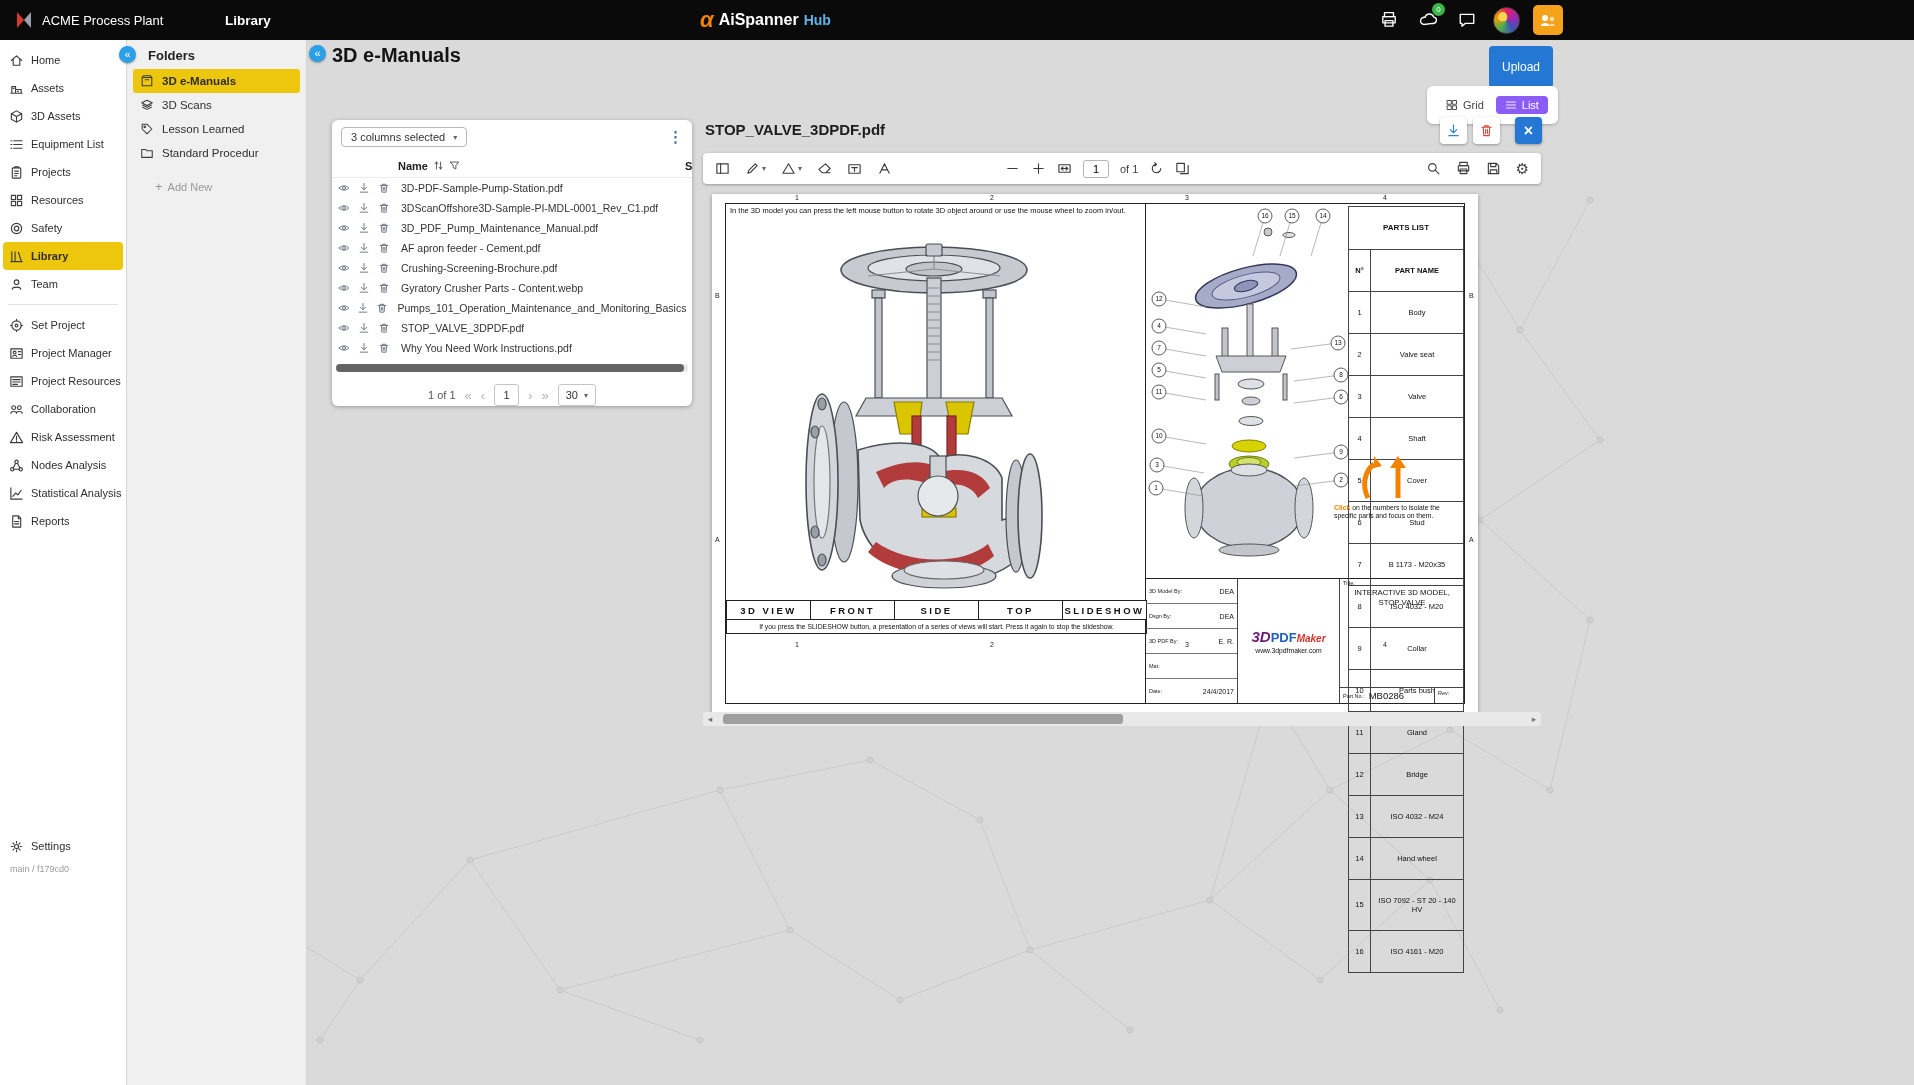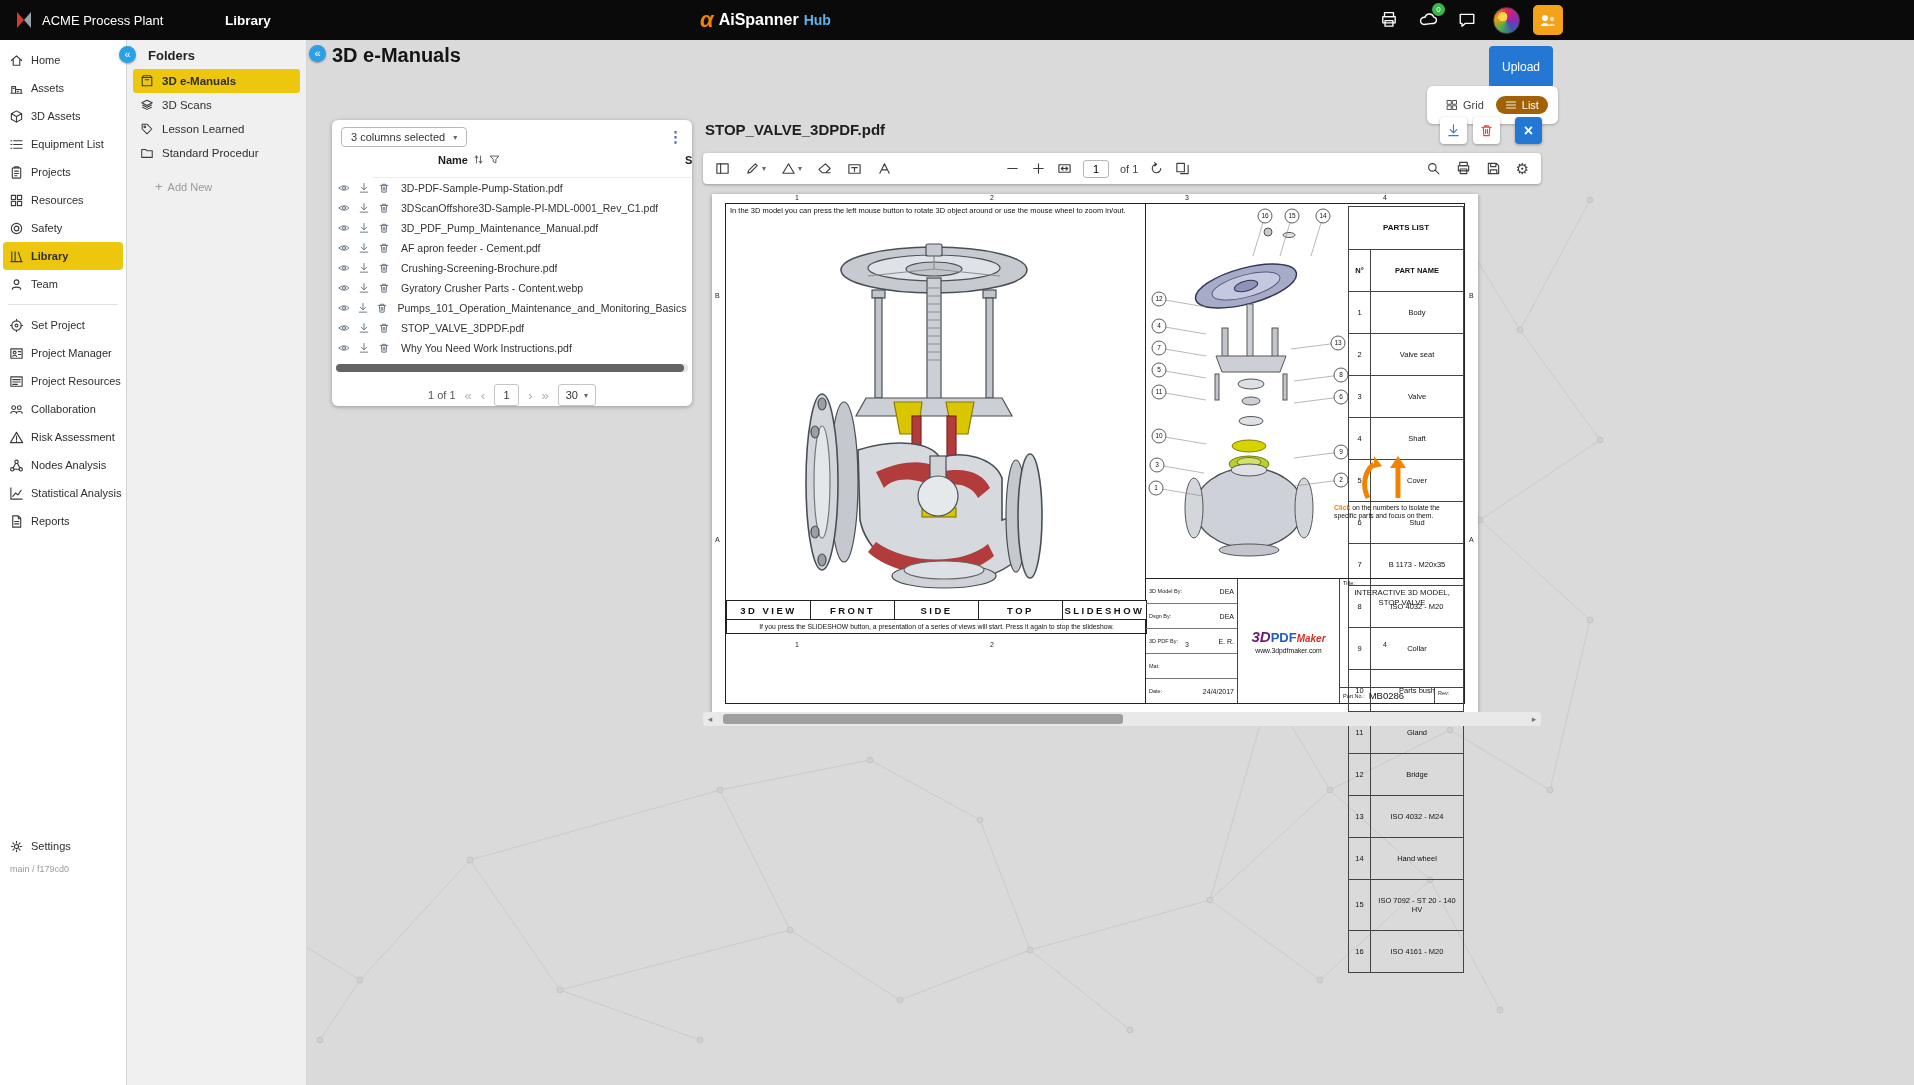--- a/index.html
+++ b/index.html
@@ -47,31 +47,31 @@
   .add-new { display:flex; align-items:center; gap:5px; color:#9a9a9a; font-size:11px; margin:14px 0 0 28px; cursor:pointer; }
   .add-new .plus { font-size:13px; }
 
   .collapse-btn { position:absolute; width:17px; height:17px; border-radius:50%; background:#2b9fe8; color:#fff; font-size:11px; line-height:16px; text-align:center; box-shadow:0 1px 2px rgba(0,0,0,.35); z-index:40; cursor:pointer; }
 
   
   .page-title { position:absolute; left:332px; top:44px; font-size:20px; font-weight:700; color:#141414; z-index:10; }
   .upload-btn { position:absolute; left:1489px; top:46px; background:#2478d4; color:#fff; border:none; border-radius:4px; font-size:12px; padding:14px 13px; cursor:pointer; z-index:10; font-family:inherit; }
   .view-toggle { position:absolute; left:1427px; top:86px; background:#fff; border-radius:6px; padding:10px; display:flex; gap:3px; box-shadow:0 1px 3px rgba(0,0,0,.25); z-index:10; }
   .toggle-btn { display:flex; align-items:center; gap:5px; font-size:11px; padding:3px 9px; border-radius:4px; color:#444; cursor:pointer; }
-  .toggle-btn.selected { background:#a16207; color:#fff;border-radius:9px; }
+  .toggle-btn.selected { background:#8b5cf6; color:#fff; }
   .toggle-btn .ic { width:12px; height:12px; }
   .toggle-btn.selected .ic * { stroke:#fff; }
 
   
   .file-panel { position:absolute; left:332px; top:120px; width:360px; height:286px; background:#fff; border-radius:6px; box-shadow:0 1px 4px rgba(0,0,0,.3); z-index:10; overflow:hidden; }
   .fp-controls { height:34px; display:flex; align-items:center; padding:0 9px; }
   .columns-dd { display:flex; align-items:center; gap:8px; border:1px solid #b9b9b9; border-radius:4px; padding:3px 9px; font-size:11px; color:#333; cursor:pointer; }
   .chev { font-size:8px; color:#666; }
   .kebab { margin-left:auto; color:#4a6fa5; font-size:15px; font-weight:700; cursor:pointer; }
-  .fp-header { display:flex; height:24px; font-size:11px; font-weight:700; color:#1c1c1c; position:relative; border-bottom:1px solid #ececec; padding-left:6px;margin-left:40px; }
+  .fp-header { display:flex; align-items:center; height:24px; font-size:11px; font-weight:700; color:#1c1c1c; position:relative; border-bottom:1px solid #ececec; padding-left:6px; }
   .fp-header .hdr-spacer { width:60px; }
   .fp-header .ic { width:11px; height:11px; margin-left:5px; }
   .next-col { position:absolute; right:0; width:7px; overflow:hidden; font-weight:700; }
   .file-row { display:flex; align-items:center; height:20px; font-size:10.5px; color:#333; padding:0 6px; white-space:nowrap; }
   .row-ic { width:20px; display:flex; align-items:center; cursor:pointer; }
   .row-ic .ic { width:12px; height:12px; }
   .row-ic .ic * { stroke:#5e6b7a; }
   .file-name { margin-left:3px; overflow:hidden; text-overflow:clip; }
   .fp-scroll { margin:6px 4px 0 4px; height:8px; background:#e6e6e6; border-radius:4px; position:relative; }
   .fp-thumb { position:absolute; left:0; top:0; height:8px; width:348px; background:#646464; border-radius:4px; cursor:pointer; }

